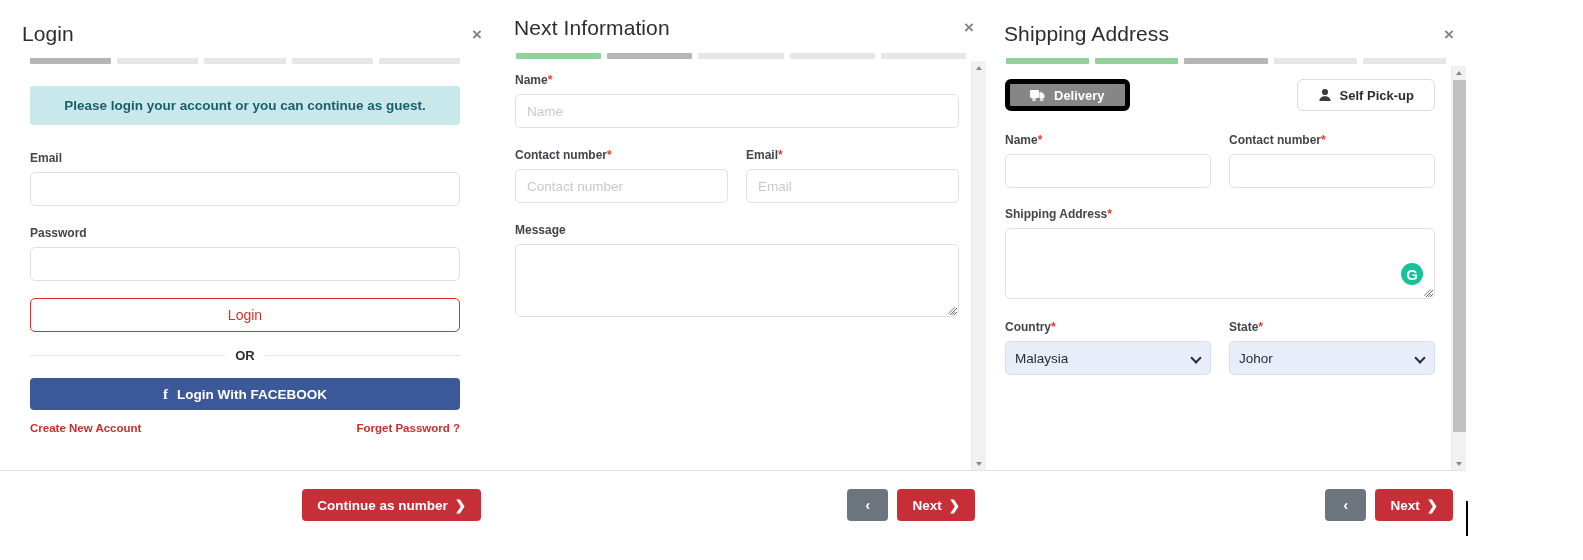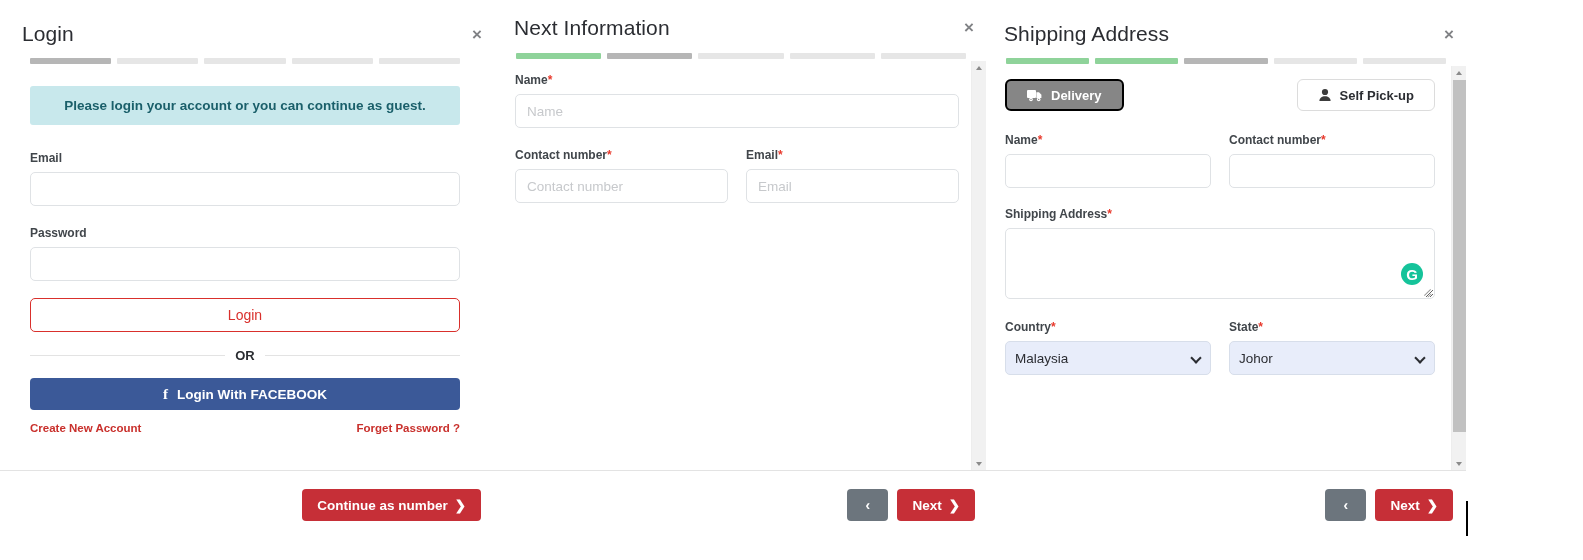--- a/index.html
+++ b/index.html
@@ -232,21 +232,21 @@
     justify-content: center;
     gap: 8px;
     height: 32px;
     padding: 0 20px;
     border-radius: 6px;
     font-size: 13px;
     font-weight: 700;
     font-family: "Liberation Sans", sans-serif;
     cursor: pointer;
   }
-  .tg-btn.on  { background: #868686; color: #ffffff; border: 2px solid #000000; }
+  .tg-btn.on  { background: #868686; color: #ffffff; border: 5px solid #000000; }
   .tg-btn.off { background: #ffffff; color: #2b2d32; border: 1px solid #dcdcdc; }
   .tg-btn svg { display: block; }
 
   
   .panel-footer {
     position: absolute;
     display: flex;
     align-items: center;
     justify-content: flex-end;
     gap: 9px;
@@ -429,20 +429,25 @@
             <input class="txt-input" type="text" placeholder="Contact number" style="">
           </div>
           <div>
             <label class="field-label">
               <span>Email</span><span class="req">*</span>
             </label>
             <input class="txt-input" type="text" placeholder="Email" style="">
           </div>
         </div>
 
+        <div style="margin-top:20px; position:relative;">
+          <label class="field-label">Message</label>
+          <textarea class="txt-area" rows="4" style="height: 73px;"></textarea>
+          <div class="resize-grip" style="right:3px; bottom:3px;"></div>
+        </div>
       </div>
 
       <div class="scrollbar" style="right:0px; top:0px; height:410px;">
         <div class="sb-arrow up"></div>
         <div class="sb-arrow down"></div>
         <div class="sb-thumb" style="top:14px; height:382px; background:#f1f1f1;"></div>
       </div>
     </div>
 
     <div class="panel-footer" style="left:0px; top:481px; width:490px; height:48px; padding-right:11px;">

